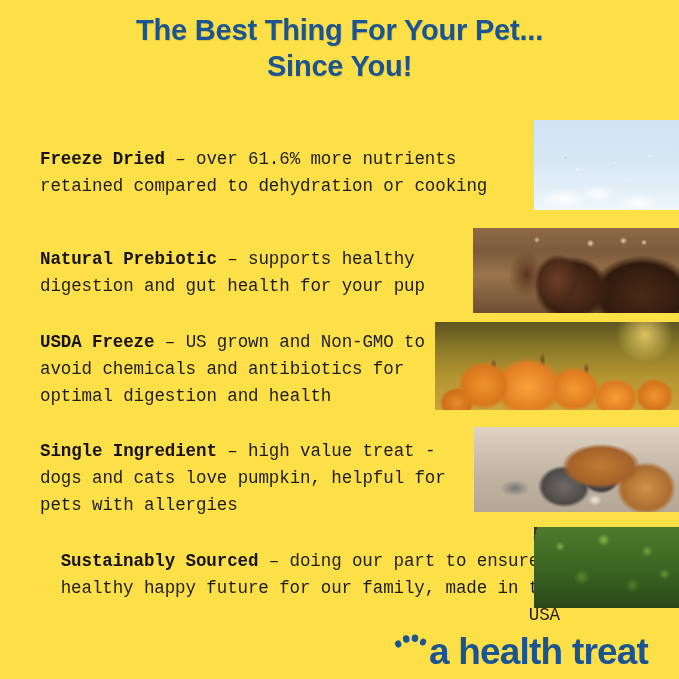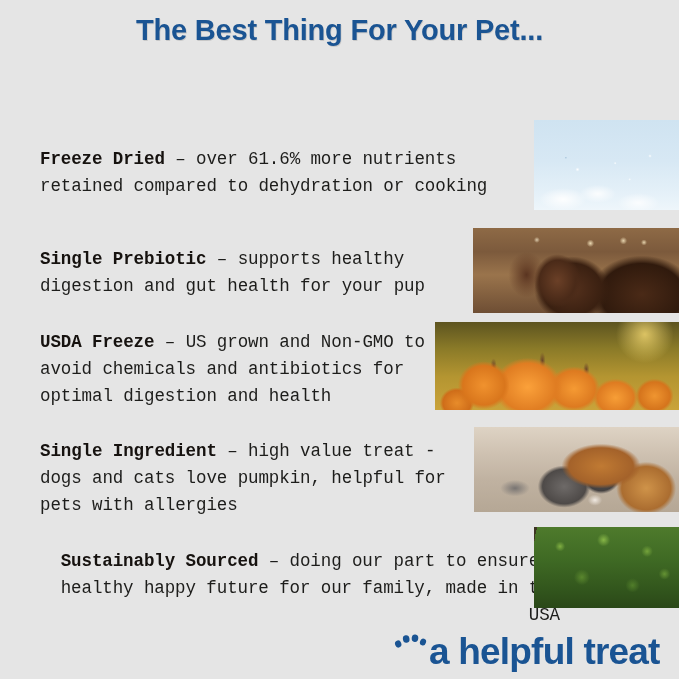--- a/index.html
+++ b/index.html
@@ -10,21 +10,21 @@
     width: 679px;
     height: 679px;
     background: #fdf9e3;
     font-family: "Liberation Sans", sans-serif;
     overflow: hidden;
   }
   .page {
     position: relative;
     width: 679px;
     height: 679px;
-    background: #e5e5e5;
+    background: #fde047;
     box-sizing: border-box;
     padding-left: 35px;
   }
 
   
   .title-block {
     position: absolute;
     top: 12px;
     left: 0;
     width: 679px;
@@ -186,30 +186,31 @@
     margin-left: -6px;
   }
 </style>
 </head>
 <body>
 
 <div class="page">
 
   <div class="title-block">
     <span class="title-line">The Best Thing For Your Pet...</span>
+    <span class="title-line">Since You!</span>
   </div>
 
   <div class="features">
 
     <p class="feature f1">
       <span class="lead">Freeze Dried</span><span> – over 61.6% more nutrients retained compared to dehydration or cooking</span>
     </p>
 
     <p class="feature f2">
-      <span class="lead">Single Prebiotic</span><span> – supports healthy digestion and gut health for your pup</span>
+      <span class="lead">Natural Prebiotic</span><span> – supports healthy digestion and gut health for your pup</span>
     </p>
 
     <p class="feature f3">
       <span class="lead">USDA Freeze</span><span> – US grown and Non-GMO to avoid chemicals and antibiotics for optimal digestion and health</span>
     </p>
 
     <p class="feature f4">
       <span class="lead">Single Ingredient</span><span> – high value treat - dogs and cats love pumpkin, helpful for pets with allergies</span>
     </p>
 
@@ -229,16 +230,16 @@
     <span class="logo-mark">
       <svg width="40" height="42" viewBox="0 0 40 42" xmlns="http://www.w3.org/2000/svg">
         <g fill="#1a5493">
           <ellipse cx="5.2" cy="13.0" rx="3.1" ry="3.6" transform="rotate(-22 5.2 13.0)"></ellipse>
           <ellipse cx="13.2" cy="8.0" rx="3.3" ry="3.8" transform="rotate(-10 13.2 8.0)"></ellipse>
           <ellipse cx="22.0" cy="7.2" rx="3.3" ry="3.8" transform="rotate(6 22.0 7.2)"></ellipse>
           <ellipse cx="30.0" cy="11.0" rx="3.0" ry="3.5" transform="rotate(20 30.0 11.0)"></ellipse>
         </g>
       </svg>
     </span>
-    <span class="logo-word">a helpful treat</span>
+    <span class="logo-word">a health treat</span>
   </div>
 
 </div>
 
 </body></html>

